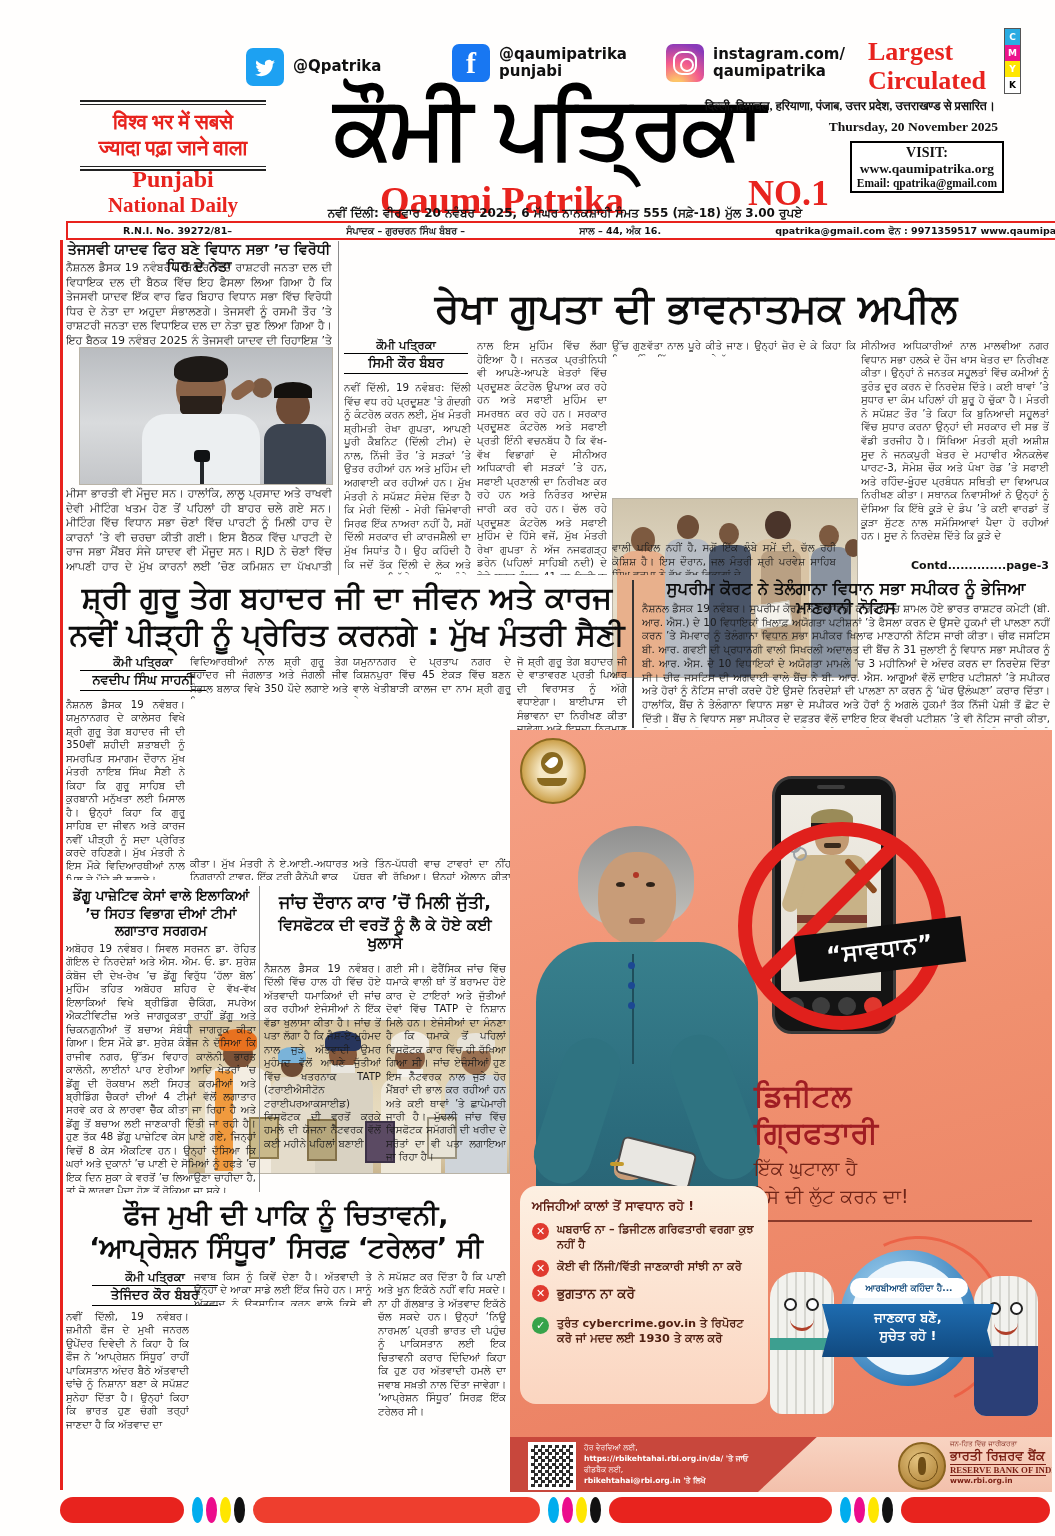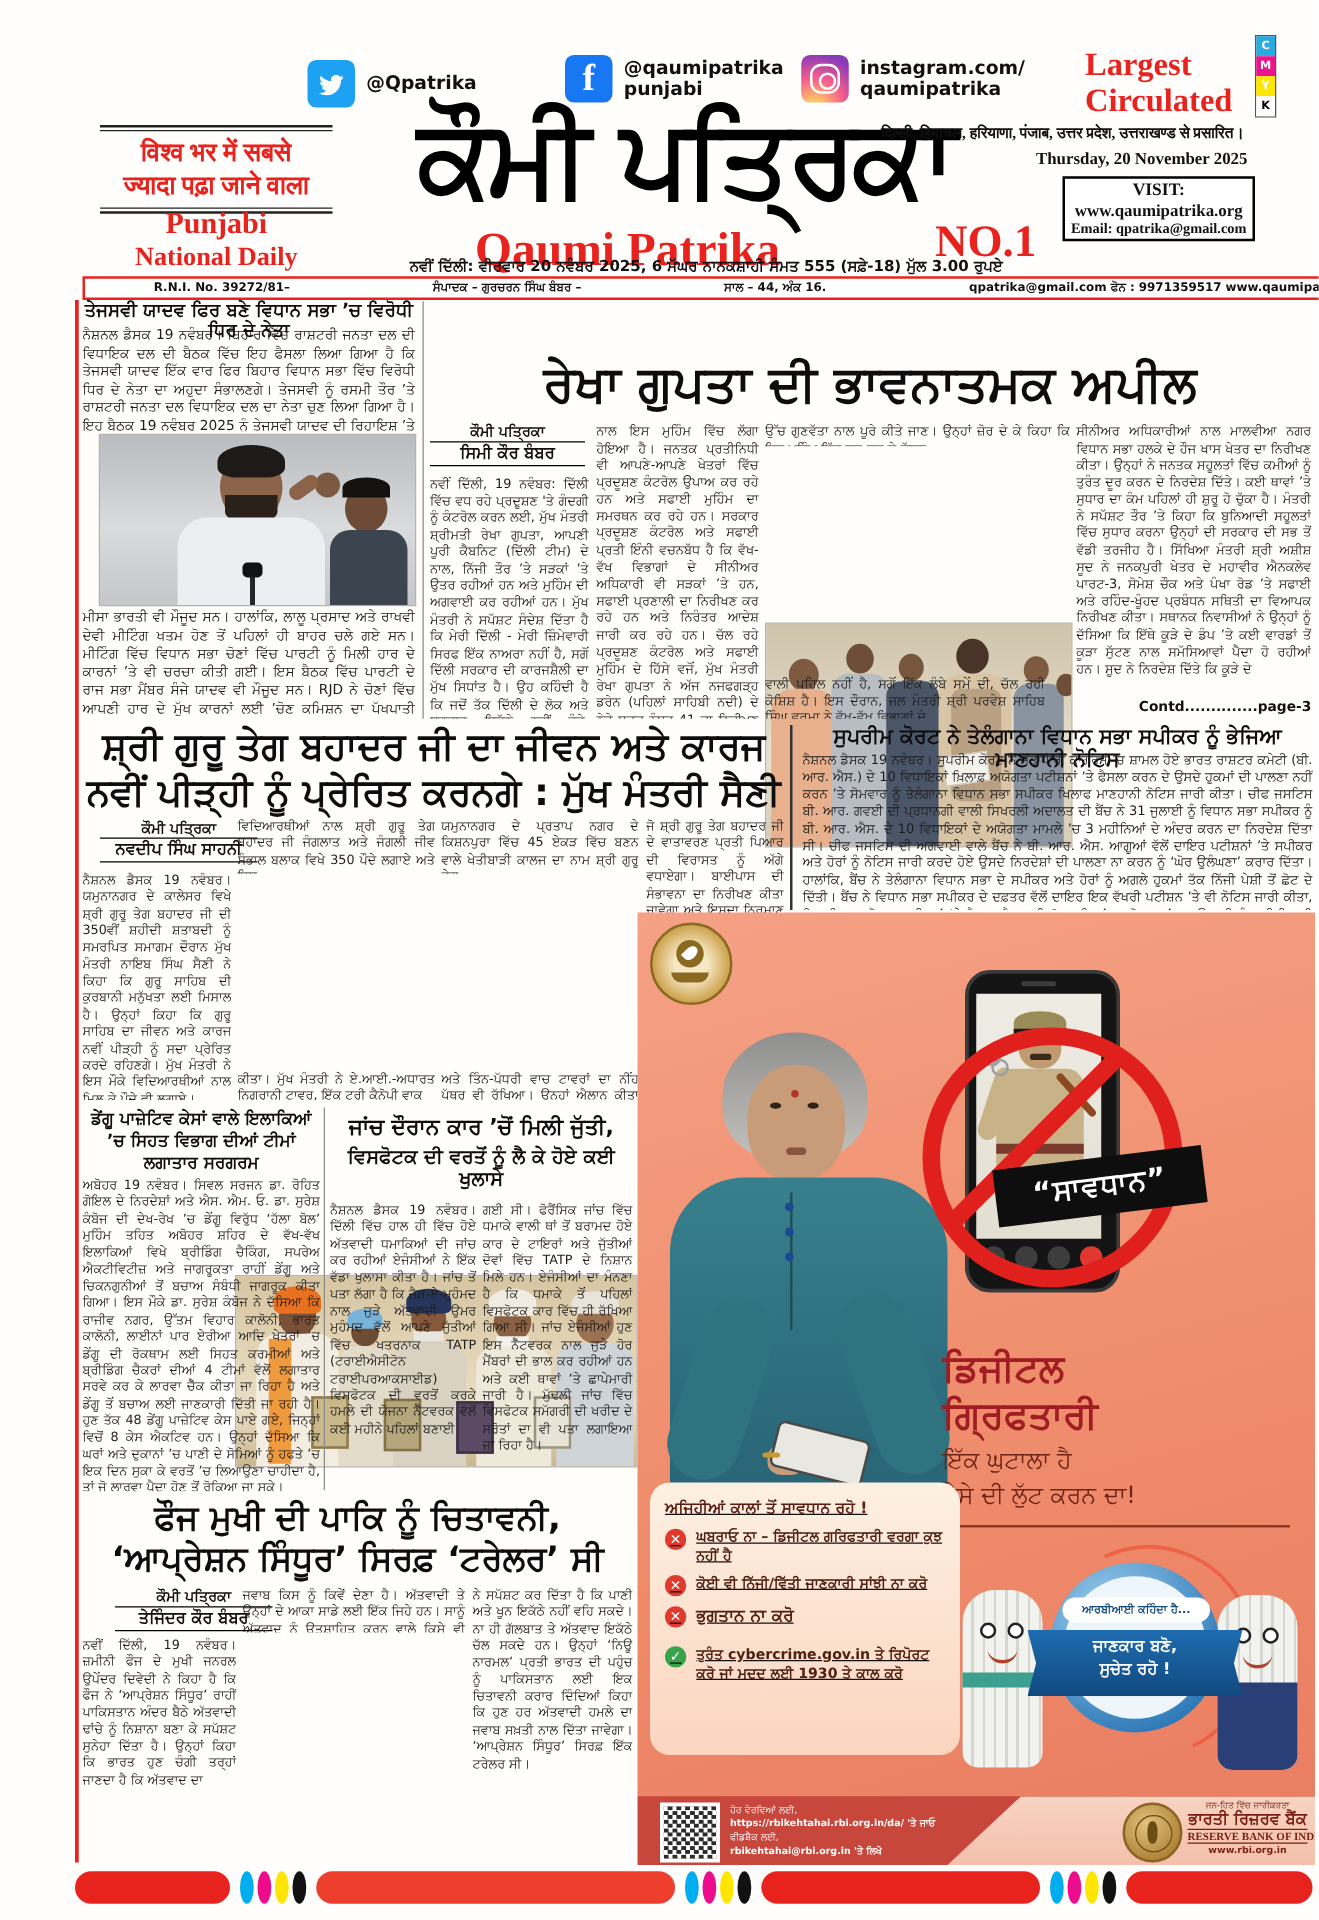--- a/index.html
+++ b/index.html
@@ -33,21 +33,21 @@
   .vline{background:#8a8a8a;width:1px;}
   
   .photo{overflow:hidden;position:relative;border:1px solid #b9b3a6;}
   .ph-tej{background:linear-gradient(180deg,#b9bcc0 0%,#d9dbdd 55%,#c4c6c9 100%);}
   .ph-rekha{background:linear-gradient(180deg,#cfc4ac 0%,#e8e0cd 60%,#d6cbb4 100%);}
   .ph-guru{background:linear-gradient(180deg,#d8c6a2 0%,#eadfc4 70%,#cbb68f 100%);}
   .fig{position:absolute;border-radius:6px;}
   .head{position:absolute;border-radius:50%;}
   
   .ad{background:linear-gradient(165deg,#f5a186 0%,#f0906f 45%,#ea7c60 100%);overflow:hidden;}
-  .panel{background:linear-gradient(180deg,#fdf0e2 0%,#fbd5c0 100%);border-radius:16px;padding:12px 10px 10px 12px;text-decoration:underline;}
+  .panel{background:linear-gradient(180deg,#fdf0e2 0%,#fbd5c0 100%);border-radius:16px;padding:12px 10px 10px 12px;}
   .witem{display:flex;gap:8px;margin-bottom:8px;align-items:flex-start;}
   .wmark{width:17px;height:17px;border-radius:50%;color:#fff;font-size:11px;font-weight:700;
          text-align:center;line-height:17px;flex:none;}
   .wx{background:#e03a2f;}
   .wc{background:#37a34a;}
   .wtxt{font-size:11.3px;line-height:1.3;color:#4f2012;font-weight:600;}
   .savdhan{background:#0e0e0e;color:#fff;font-weight:700;font-size:23px;text-align:center;
            line-height:46px;transform:rotate(-7deg);letter-spacing:1px;}
   .qr{background:#fff;padding:3px;}
   .qr .q{width:42px;height:42px;background:
@@ -76,21 +76,21 @@
   </div>
 
   <div class="abs soc" style="left:452px;top:44px;">
     <span class="sicon fb">f</span>
     <span class="lbl">
       <div>@qaumipatrika</div>
       <div>punjabi</div>
     </span>
   </div>
 
-  <div class="abs soc" style="left:641px;top:44px;">
+  <div class="abs soc" style="left:666px;top:44px;">
     <span class="sicon ig"></span>
     <span class="lbl">
       <div>instagram.com/</div>
       <div>qaumipatrika</div>
     </span>
   </div>
 
   <div class="abs serif red" style="left:868px;top:38px;width:138px;font-size:26px;font-weight:700;line-height:1.1;">
     <div>Largest</div>
     <div>Circulated</div>
@@ -356,21 +356,21 @@
       <div class="abs" style="left:74px;top:5px;width:170px;color:#fff;font-size:7.6px;line-height:1.45;">
         <div>ਹੋਰ ਵੇਰਵਿਆਂ ਲਈ,</div>
         <div style="font-weight:700;">https://rbikehtahai.rbi.org.in/da/ 'ਤੇ ਜਾਓ</div>
         <div>ਫੀਡਬੈਕ ਲਈ,</div>
         <div style="font-weight:700;">rbikehtahai@rbi.org.in 'ਤੇ ਲਿਖੋ</div>
       </div>
       <div class="abs" style="left:388px;top:5px;width:44px;height:44px;border-radius:50%;background:radial-gradient(circle at 40% 35%,#e3c27e,#a87a2e 85%);border:2px solid #8a6420;">
         <div class="abs" style="left:8px;top:8px;width:28px;height:28px;border:1.5px solid #6e4d15;border-radius:50%;"></div>
         <div class="abs" style="left:18px;top:13px;width:8px;height:18px;background:#6e4d15;border-radius:40%;"></div>
       </div>
-      <div class="abs" style="left:440px;top:3px;width:96px;color:#7a1f14;text-align:center;">
+      <div class="abs" style="left:440px;top:3px;width:96px;color:#7a1f14;">
         <div style="font-size:7px;">ਜਨ-ਹਿਤ ਵਿੱਚ ਜਾਰੀਕਰਤਾ</div>
         <div style="font-size:13px;font-weight:700;white-space:nowrap;">ਭਾਰਤੀ ਰਿਜ਼ਰਵ ਬੈਂਕ</div>
         <div class="serif" style="font-size:8.8px;font-weight:700;border-top:1px solid #7a1f14;border-bottom:1px solid #7a1f14;white-space:nowrap;">RESERVE BANK OF INDIA</div>
         <div style="font-size:7.5px;font-weight:700;">www.rbi.org.in</div>
       </div>
     </div>
   </div>
 
   <div class="abs hl center" style="left:66px;top:887px;width:190px;font-size:13.5px;line-height:1.3;">ਡੇਂਗੂ ਪਾਜ਼ੇਟਿਵ ਕੇਸਾਂ ਵਾਲੇ ਇਲਾਕਿਆਂ ’ਚ ਸਿਹਤ ਵਿਭਾਗ ਦੀਆਂ ਟੀਮਾਂ ਲਗਾਤਾਰ ਸਰਗਰਮ</div>
   <div class="abs col" style="left:66px;top:942px;width:190px;height:251px;font-size:10.2px;">ਅਬੋਹਰ 19 ਨਵੰਬਰ। ਸਿਵਲ ਸਰਜਨ ਡਾ. ਰੋਹਿਤ ਗੋਇਲ ਦੇ ਨਿਰਦੇਸ਼ਾਂ ਅਤੇ ਐਸ. ਐਮ. ਓ. ਡਾ. ਸੁਰੇਸ਼ ਕੰਬੋਜ ਦੀ ਦੇਖ-ਰੇਖ ’ਚ ਡੇਂਗੂ ਵਿਰੁੱਧ ‘ਹੱਲਾ ਬੋਲ’ ਮੁਹਿੰਮ ਤਹਿਤ ਅਬੋਹਰ ਸ਼ਹਿਰ ਦੇ ਵੱਖ-ਵੱਖ ਇਲਾਕਿਆਂ ਵਿਖੇ ਬ੍ਰੀਡਿੰਗ ਚੈਕਿੰਗ, ਸਪਰੇਅ ਐਕਟੀਵਿਟੀਜ਼ ਅਤੇ ਜਾਗਰੂਕਤਾ ਰਾਹੀਂ ਡੇਂਗੂ ਅਤੇ ਚਿਕਨਗੁਨੀਆਂ ਤੋਂ ਬਚਾਅ ਸੰਬੰਧੀ ਜਾਗਰੂਕ ਕੀਤਾ ਗਿਆ। ਇਸ ਮੌਕੇ ਡਾ. ਸੁਰੇਸ਼ ਕੰਬੋਜ ਨੇ ਦੱਸਿਆ ਕਿ ਰਾਜੀਵ ਨਗਰ, ਉੱਤਮ ਵਿਹਾਰ ਕਾਲੋਨੀ, ਭਾਰਤ ਕਾਲੋਨੀ, ਲਾਈਨਾਂ ਪਾਰ ਏਰੀਆ ਆਦਿ ਖੇਤਰਾਂ ’ਚ ਡੇਂਗੂ ਦੀ ਰੋਕਥਾਮ ਲਈ ਸਿਹਤ ਕਰਮੀਆਂ ਅਤੇ ਬ੍ਰੀਡਿੰਗ ਚੈਕਰਾਂ ਦੀਆਂ 4 ਟੀਮਾਂ ਵੱਲੋਂ ਲਗਾਤਾਰ ਸਰਵੇ ਕਰ ਕੇ ਲਾਰਵਾ ਚੈੱਕ ਕੀਤਾ ਜਾ ਰਿਹਾ ਹੈ ਅਤੇ ਡੇਂਗੂ ਤੋਂ ਬਚਾਅ ਲਈ ਜਾਣਕਾਰੀ ਦਿੱਤੀ ਜਾ ਰਹੀ ਹੈ। ਹੁਣ ਤੱਕ 48 ਡੇਂਗੂ ਪਾਜ਼ੇਟਿਵ ਕੇਸ ਪਾਏ ਗਏ, ਜਿਨ੍ਹਾਂ ਵਿਚੋਂ 8 ਕੇਸ ਐਕਟਿਵ ਹਨ। ਉਨ੍ਹਾਂ ਦੱਸਿਆ ਕਿ ਘਰਾਂ ਅਤੇ ਦੁਕਾਨਾਂ ’ਚ ਪਾਣੀ ਦੇ ਸੋਮਿਆਂ ਨੂੰ ਹਫਤੇ ’ਚ ਇਕ ਦਿਨ ਸੁਕਾ ਕੇ ਵਰਤੋਂ ’ਚ ਲਿਆਉਣਾ ਚਾਹੀਦਾ ਹੈ, ਤਾਂ ਜੋ ਲਾਰਵਾ ਪੈਦਾ ਹੋਣ ਤੋਂ ਰੋਕਿਆ ਜਾ ਸਕੇ।</div>

